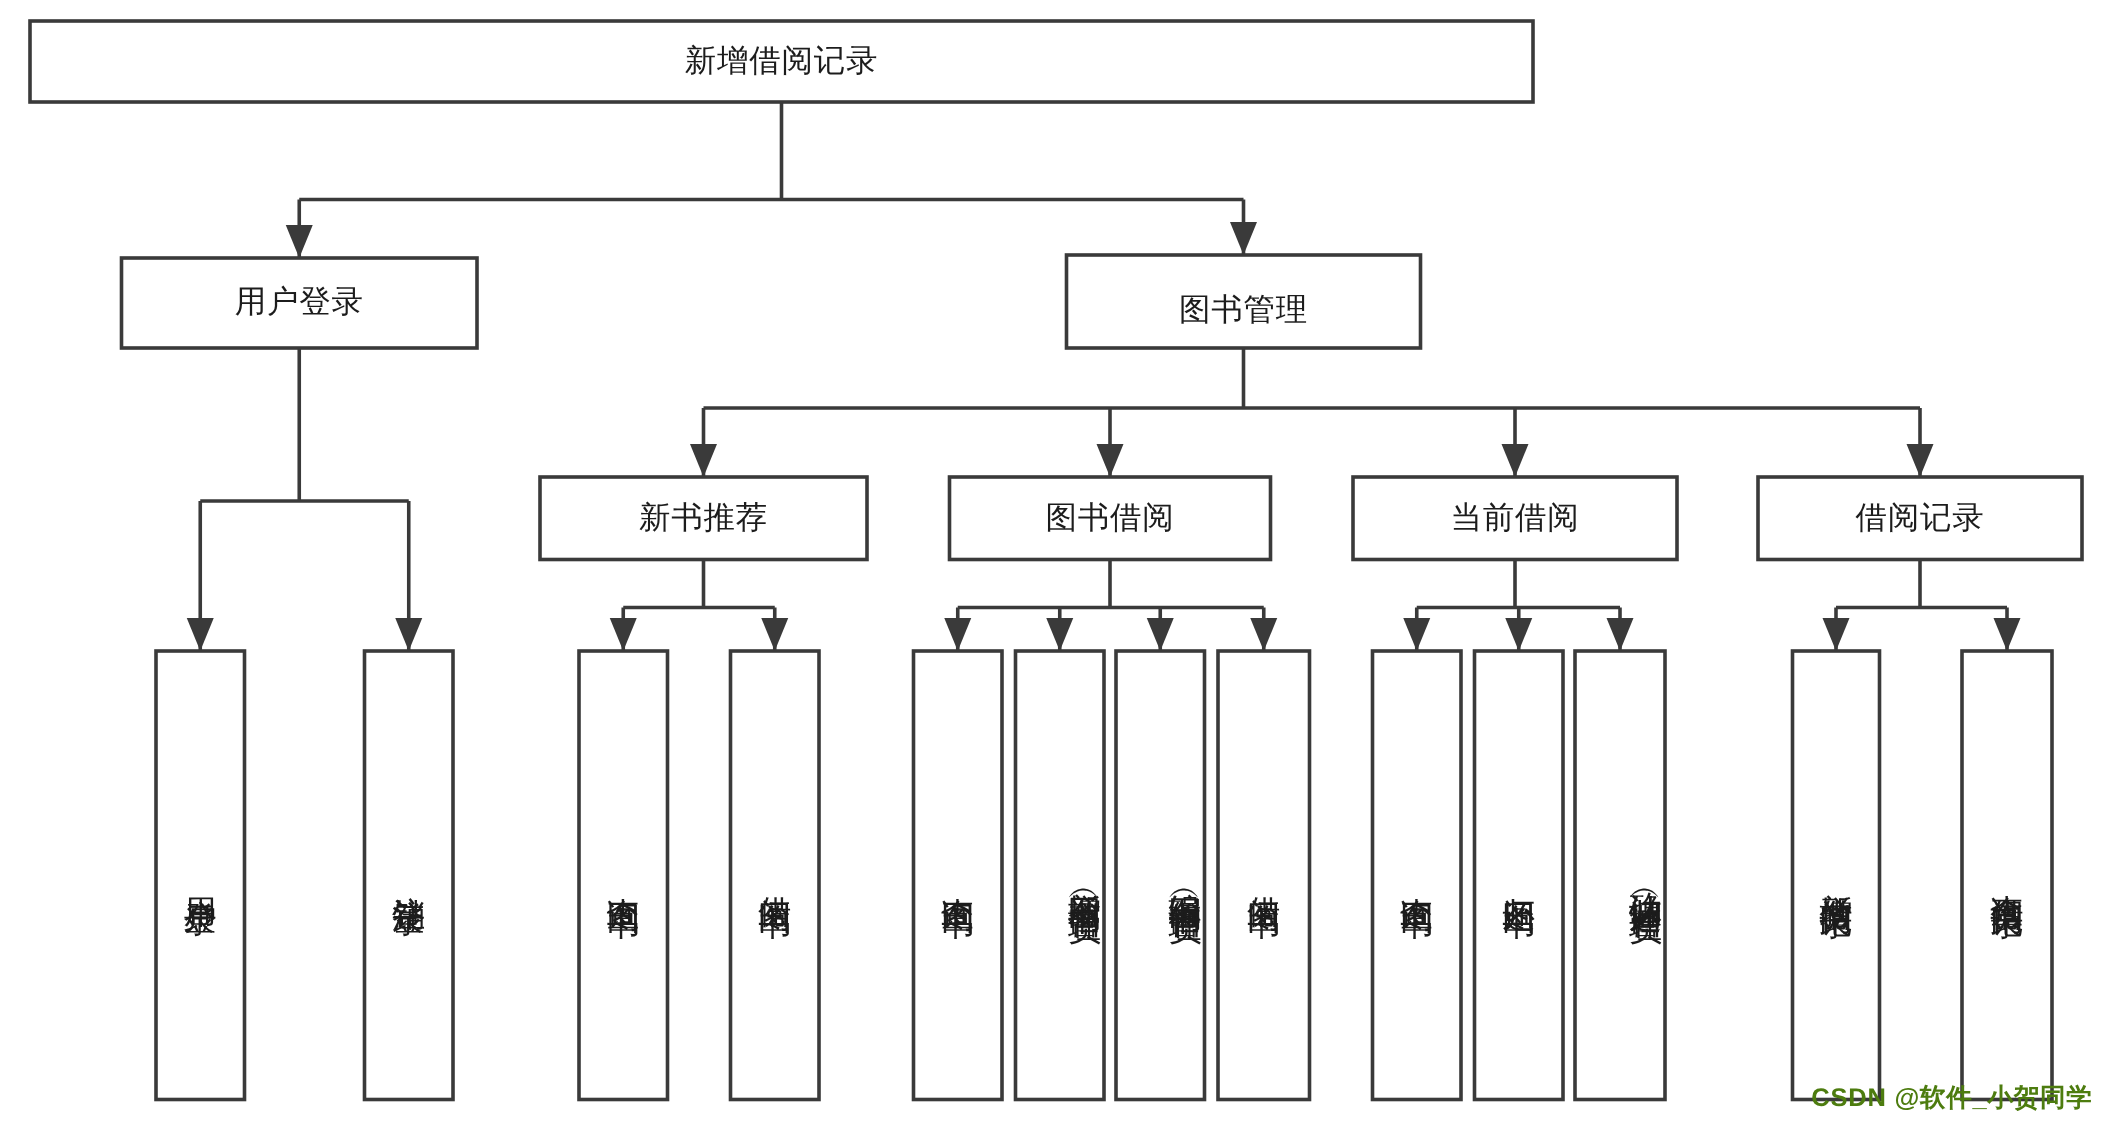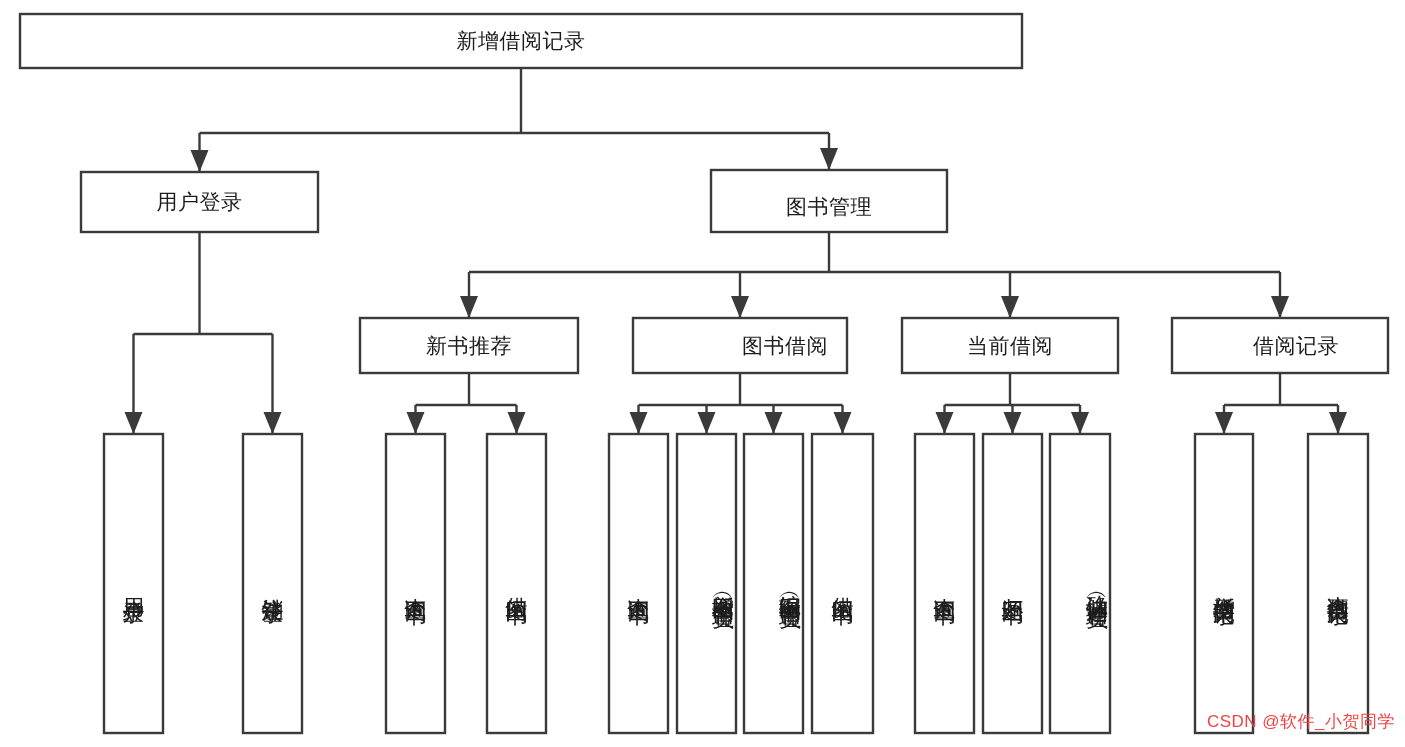--- a/index.html
+++ b/index.html
@@ -70,26 +70,27 @@
     padding-top: 4px;
     box-sizing: border-box;
   }
   .node-label-v.centered {
     align-items: center;
     padding-top: 0;
   }
   .watermark {
     position: absolute;
     right: 10px;
-    bottom: 14px;
-    color: #ef4444;
+    bottom: 4px;
+    color: #4d7c0f;
     font-size: 17px;
     letter-spacing: 0.5px;
     white-space: nowrap;
     pointer-events: none;
+    font-weight: bold;
   }
 </style>
 </head>
 <body>
 
 <div id="diagram-root">
 
   <svg class="canvas" viewBox="0 0 1405 747" xmlns="http://www.w3.org/2000/svg">
     <g id="connectors">
         <line x1="521" y1="68" x2="521" y2="133" class="conn"></line>
@@ -167,23 +168,23 @@
         <rect x="1195" y="434" width="58" height="299" class="node-box"></rect>
         <rect x="1308" y="434" width="60" height="299" class="node-box"></rect>
       </g>
   </svg>
 
   <div id="labels">
       <div class="node-label-h" style="left: 20px; top: 14px; width: 1002px; height: 54px;">新增借阅记录</div>
       <div class="node-label-h" style="left: 81px; top: 172px; width: 237px; height: 60px;">用户登录</div>
       <div class="node-label-h" style="left: 711px; top: 170px; width: 236px; height: 74px;">图书管理</div>
       <div class="node-label-h" style="left: 360px; top: 318px; width: 218px; height: 55px;">新书推荐</div>
-      <div class="node-label-h" style="left: 633px; top: 318px; width: 214px; height: 55px; margin-left: 45px;">图书借阅</div>
+      <div class="node-label-h" style="left: 633px; top: 318px; width: 214px; height: 55px;">图书借阅</div>
       <div class="node-label-h" style="left: 902px; top: 318px; width: 216px; height: 55px; border-radius: 18px;">当前借阅</div>
-      <div class="node-label-h" style="left: 1172px; top: 318px; width: 216px; height: 55px; margin-left: 16px;">借阅记录</div>
+      <div class="node-label-h" style="left: 1172px; top: 318px; width: 216px; height: 55px;">借阅记录</div>
       <div class="node-label-v centered" style="left: 104px; top: 434px; width: 59px; height: 299px;">用户登录</div>
       <div class="node-label-v centered" style="left: 243px; top: 434px; width: 59px; height: 299px;">注销登录</div>
       <div class="node-label-v centered" style="left: 386px; top: 434px; width: 59px; height: 299px;">查询图书</div>
       <div class="node-label-v centered" style="left: 487px; top: 434px; width: 59px; height: 299px;">借阅图书</div>
       <div class="node-label-v centered" style="left: 609px; top: 434px; width: 59px; height: 299px;">查询图书</div>
       <div class="node-label-v" style="left: 677px; top: 434px; width: 59px; height: 299px;">新增图书（管理员）</div>
       <div class="node-label-v" style="left: 744px; top: 434px; width: 59px; height: 299px;">编辑图书（管理员）</div>
       <div class="node-label-v centered" style="left: 812px; top: 434px; width: 61px; height: 299px;">借阅图书</div>
       <div class="node-label-v centered" style="left: 915px; top: 434px; width: 59px; height: 299px;">查询图书</div>
       <div class="node-label-v centered" style="left: 983px; top: 434px; width: 59px; height: 299px;">归还图书</div>

